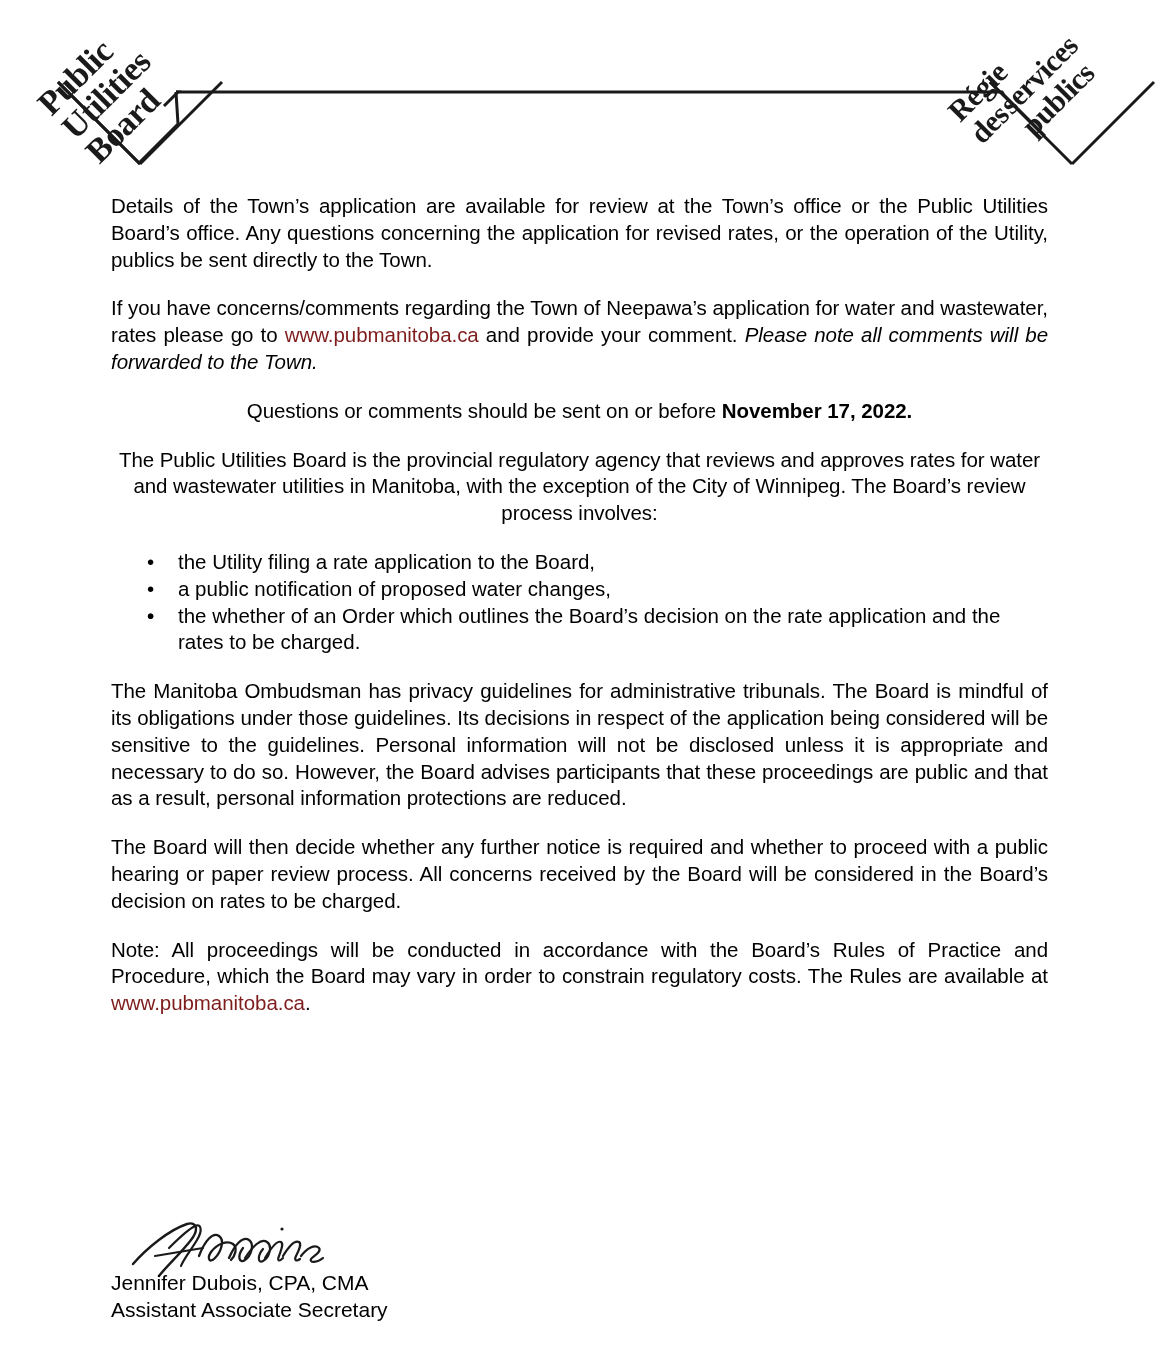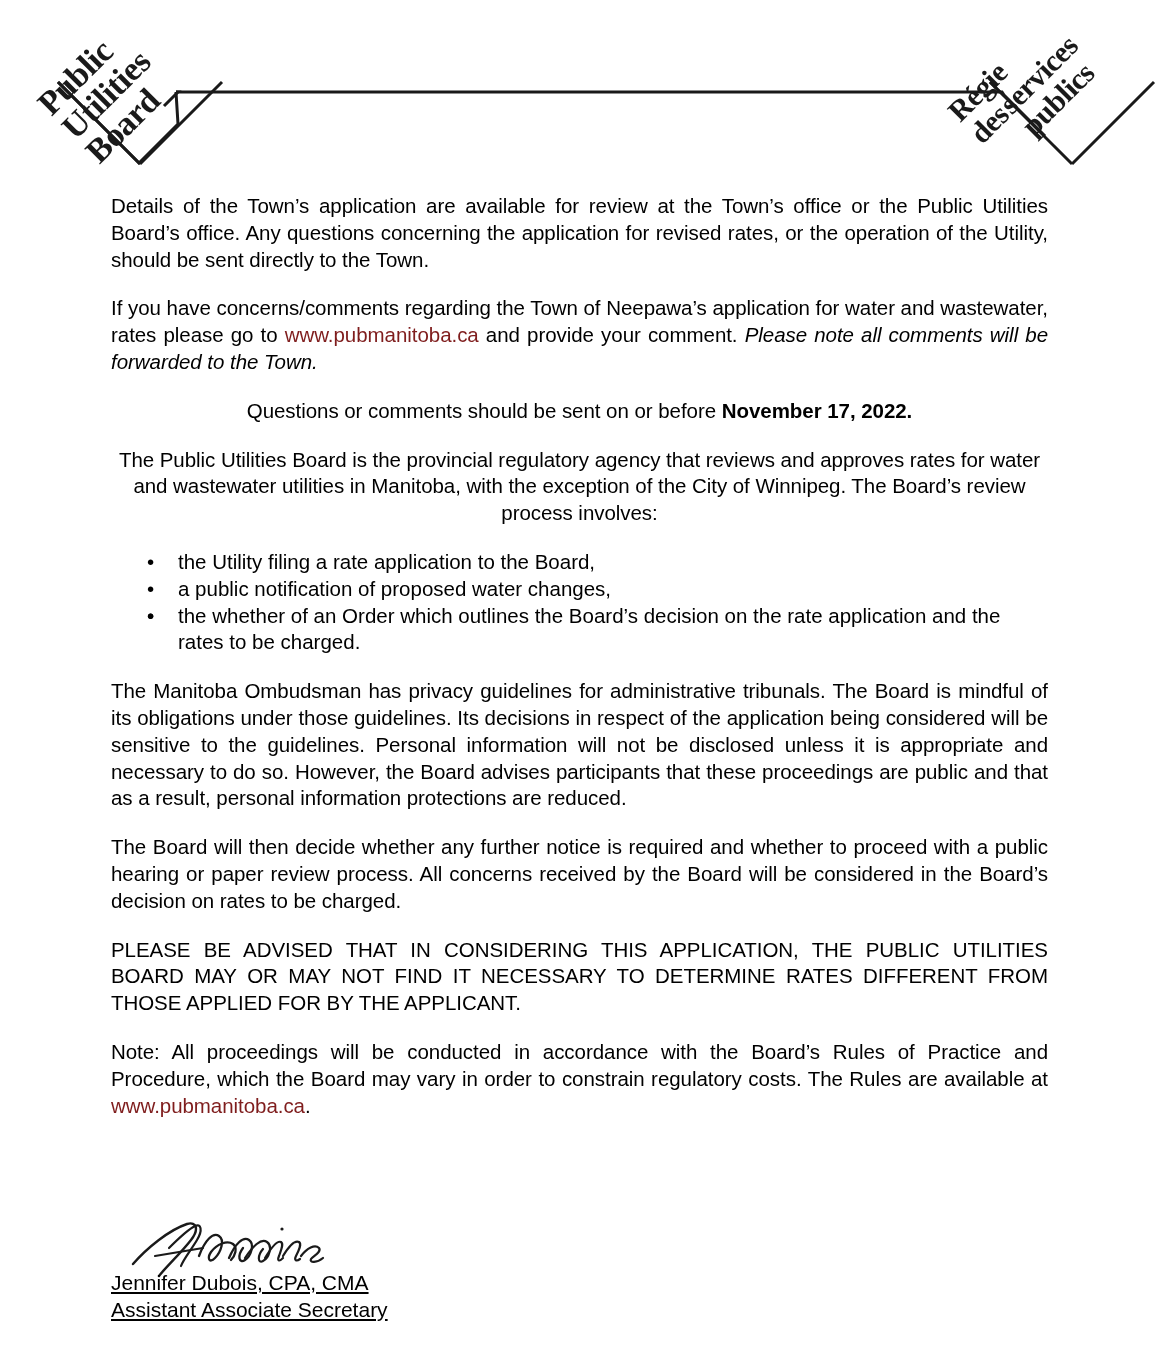--- a/index.html
+++ b/index.html
@@ -91,21 +91,20 @@
   #signature-img {
     display: block;
     margin-left: 14px;
     margin-bottom: -10px;
   }
   .sigline {
     font-size: 21px;
     line-height: 26.5px;
     margin: 0;
     white-space: nowrap;
-    text-decoration: underline;
   }
 </style>
 </head>
 <body>
 
 <div id="page">
 
   <div id="letterhead">
     <svg width="1170" height="175" viewBox="0 0 1170 175" xmlns="http://www.w3.org/2000/svg">
 
@@ -140,40 +139,39 @@
           <text x="968" y="79" font-family="'Liberation Serif', serif" font-weight="bold" font-size="30" fill="#1a1a1a" letter-spacing="-0.5">des</text>
           <text x="1010" y="79" font-family="'Liberation Serif', serif" font-weight="bold" font-size="30" fill="#1a1a1a" letter-spacing="-0.5">services</text>
           <text x="1010" y="110" font-family="'Liberation Serif', serif" font-weight="bold" font-size="30" fill="#1a1a1a" letter-spacing="-0.5">publics</text>
         </g>
       </g>
     </svg>
   </div>
 
   <div id="content">
 
-    <p class="para">Details of the Town’s application are available for review at the Town’s office or the Public Utilities Board’s office.   Any questions concerning the application for revised rates, or the operation of the Utility, should be sent directly to the Town.</p>
+    <p class="para">Details of the Town’s application are available for review at the Town’s office or the Public Utilities Board’s office.   Any questions concerning the application for revised rates, or the operation of the Utility, publics be sent directly to the Town.</p>
 
     <p class="para"><span>If you have concerns/comments regarding the Town of Neepawa’s application for water and wastewater, rates please go to </span><span class="link">www.pubmanitoba.ca</span><span> and provide your comment.  </span><span class="ital">Please note all comments will be forwarded to the Town.</span></p>
 
     <p class="para nojust"><span>Questions or comments should be sent on or before </span><span class="bold">November 17, 2022.</span></p>
 
     <p class="para nojust">The Public Utilities Board is the provincial regulatory agency that reviews and approves rates for water and wastewater utilities in Manitoba, with the exception of the City of Winnipeg. The Board’s review process involves:</p>
 
     <ul class="bullets">
       <li><span class="bullet-dot">•</span><span>the Utility filing a rate application to the Board,</span></li>
       <li><span class="bullet-dot">•</span><span>a public notification of proposed water changes,</span></li>
       <li><span class="bullet-dot">•</span></li>
       <li><span class="bullet-dot">•</span><span>the whether of an Order which outlines the Board’s decision on the rate application and the rates to be charged.</span></li>
     </ul>
 
     <p class="para">The Manitoba Ombudsman has privacy guidelines for administrative tribunals. The Board is mindful of its obligations under those guidelines. Its decisions in respect of the application being considered will be sensitive to the guidelines. Personal information will not be disclosed unless it is appropriate and necessary to do so. However, the Board advises participants that these proceedings are public and that as a result, personal information protections are reduced.</p>
 
     <p class="para">The Board will then decide whether any further notice is required and whether to proceed with a public hearing or paper review process. All concerns received by the Board will be considered in the Board’s decision on rates to be charged.</p>
 
-    <p class="para caps">PLEASE BE ADVISED THAT IN CONSIDERING THIS APPLICATION, THE PUBLIC UTILITIES BOARD MAY OR MAY NOT FIND IT NECESSARY TO DETERMINE RATES DIFFERENT FROM THOSE APPLIED FOR BY THE APPLICANT.</p>
 
     <p class="para"><span>Note: All proceedings will be conducted in accordance with the Board’s Rules of Practice and Procedure, which the Board may vary in order to constrain regulatory costs. The Rules are available at </span><span class="link">www.pubmanitoba.ca</span><span>.</span></p>
 
   </div>
 
   <div id="signature-block">
 
     <svg id="signature-img" width="220" height="62" viewBox="0 0 220 62" xmlns="http://www.w3.org/2000/svg">
       <g fill="none" stroke="#1a1a1a" stroke-linecap="round" stroke-linejoin="round">
         <path d="M8 46 C 22 30, 44 12, 62 6 C 72 3, 74 12, 66 22 C 56 35, 40 50, 34 58" stroke-width="2.4"></path>

